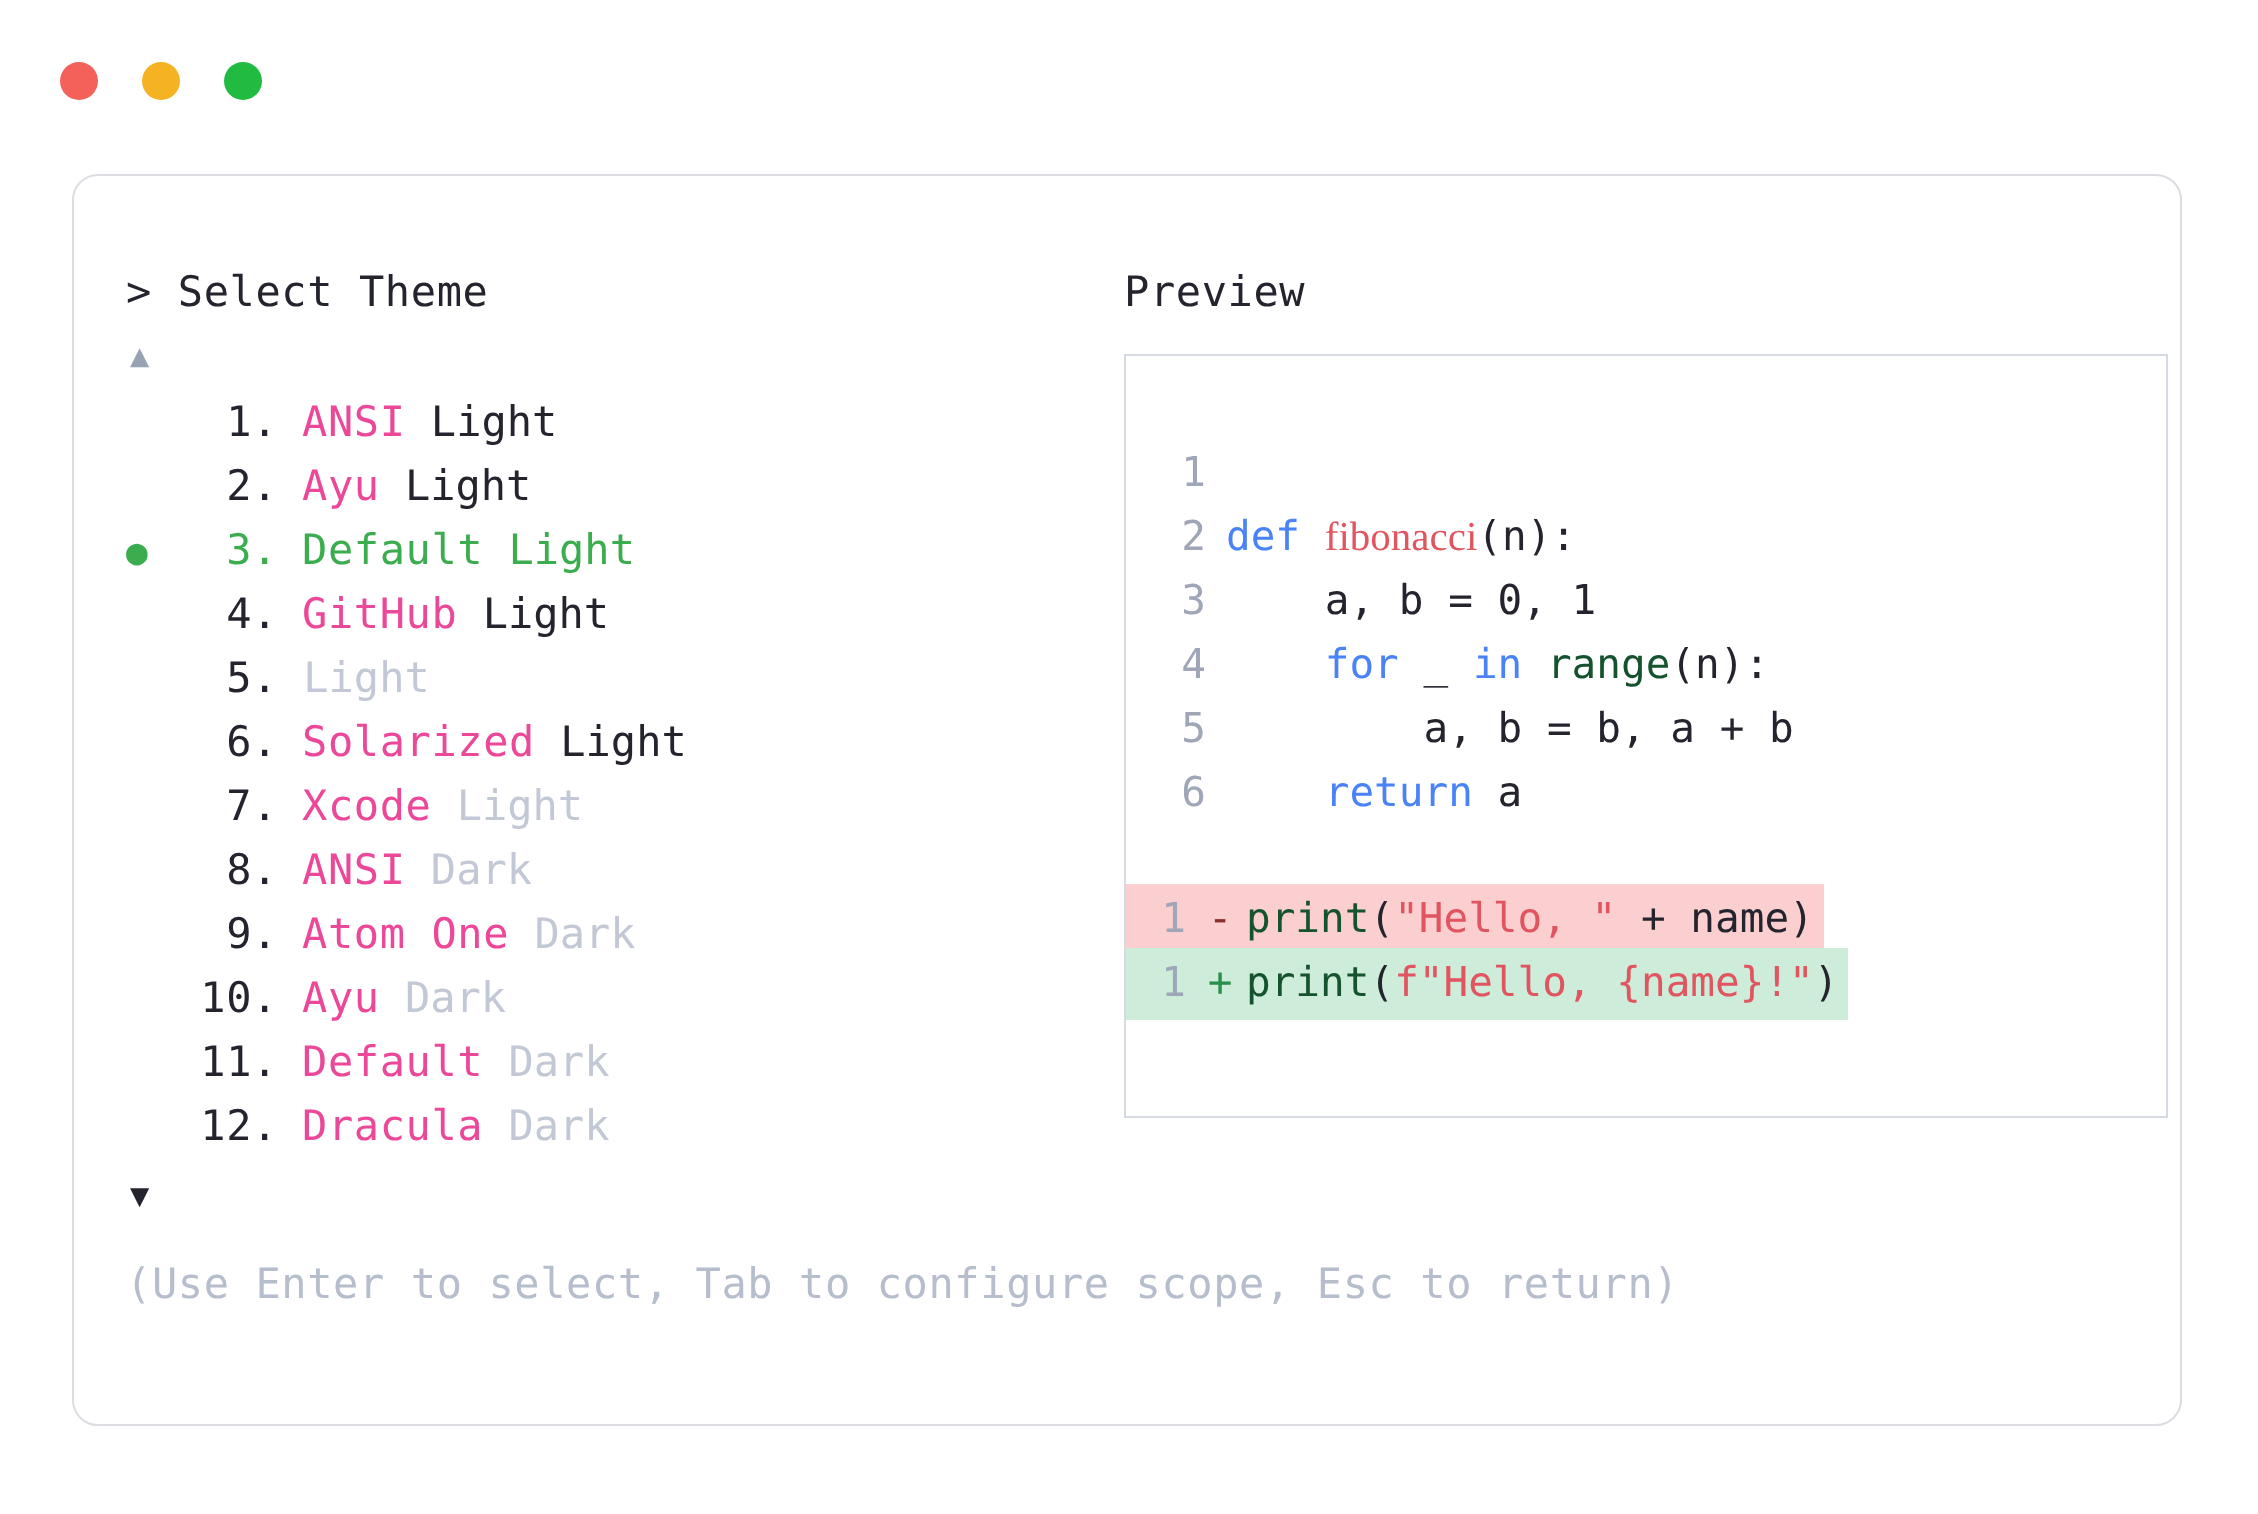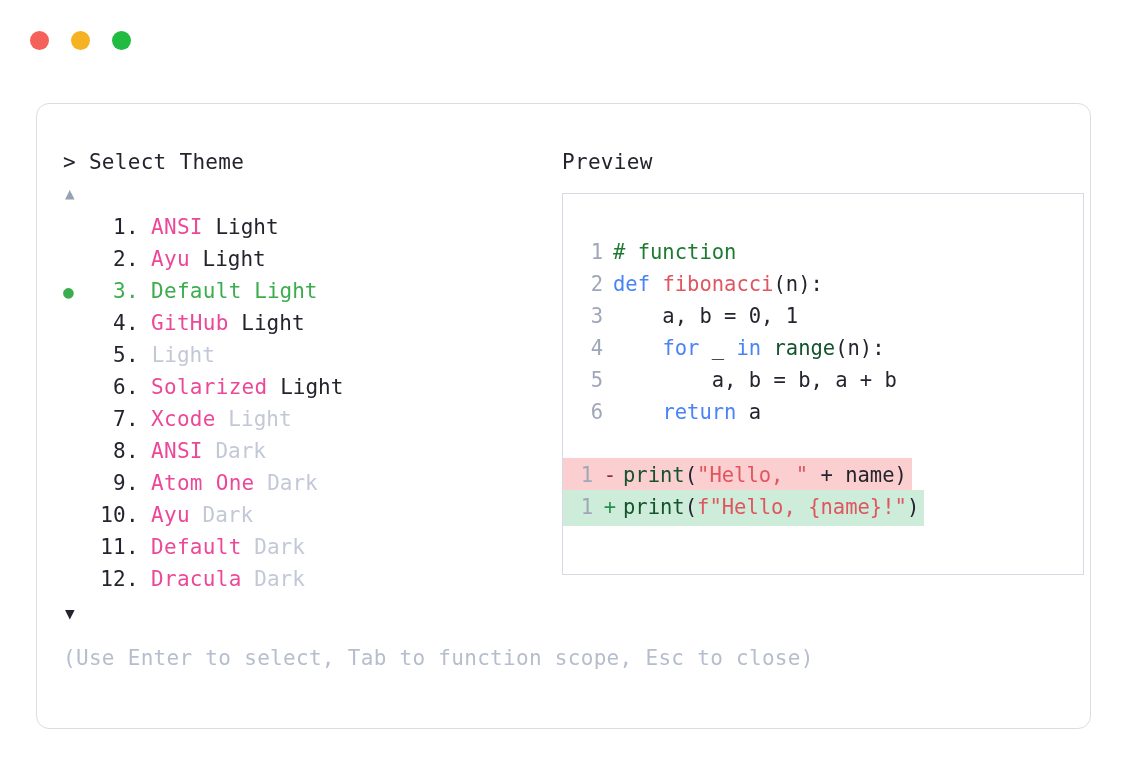--- a/index.html
+++ b/index.html
@@ -44,21 +44,20 @@
   .card {
     position: absolute;
     left: 36px;
     top: 87px;
     width: 1055px;
     height: 626px;
     box-sizing: border-box;
     border: 1.5px solid #dcdde3;
     border-radius: 13px;
     background: #ffffff;
-    margin-top: 16px;
   }
 
   .card-inner {
     position: relative;
     width: 100%;
     height: 100%;
   }
 
   
   .left-pane {
@@ -176,21 +175,21 @@
     width: 26px;
     text-align: right;
     color: #9fa6b8;
     margin-right: 10px;
     margin-left: 14px;
   }
   .code-text { white-space: pre; color: #24242e; }
 
   .tok-comment { color: #1e7a32; }
   .tok-kw      { color: #4a83f7; }
-  .tok-fn      { color: #e0555f; }
+  .tok-fn      { color: #e0555f; font-family: Liberation Serif, serif; }
   .tok-plain   { color: #24242e; }
   .tok-str     { color: #e0555f; }
   .tok-builtin { color: #14532d; }
 
   .diff-gap { height: 30px; }
 
   .code-line.diff {
     height: 32px;
     align-items: baseline;
   }
@@ -239,27 +238,27 @@
             <div class="theme-row"><span class="bullet-cell"></span><span class="num-cell">7.</span><span class="name-cell">Xcode</span><span class="variant"> Light</span></div>
             <div class="theme-row"><span class="bullet-cell"></span><span class="num-cell">8.</span><span class="name-cell">ANSI</span><span class="variant"> Dark</span></div>
             <div class="theme-row"><span class="bullet-cell"></span><span class="num-cell">9.</span><span class="name-cell">Atom One</span><span class="variant"> Dark</span></div>
             <div class="theme-row"><span class="bullet-cell"></span><span class="num-cell">10.</span><span class="name-cell">Ayu</span><span class="variant"> Dark</span></div>
             <div class="theme-row"><span class="bullet-cell"></span><span class="num-cell">11.</span><span class="name-cell">Default</span><span class="variant"> Dark</span></div>
             <div class="theme-row"><span class="bullet-cell"></span><span class="num-cell">12.</span><span class="name-cell">Dracula</span><span class="variant"> Dark</span></div>
           </div>
         <div class="scroll-arrow down">▼</div>
       </div>
 
-      <div class="hint">(Use Enter to select, Tab to function scope, Esc to close)</div>
+      <div class="hint">(Use Enter to select, Tab to configure scope, Esc to return)</div>
 
       <div class="right-pane">
         <div class="preview-label">Preview</div>
         <div class="code-box">
           <div class="code-lines" id="code-lines">
-              <div class="code-line"><span class="ln">1</span><span class="code-text"><span class="tok-comment"># function</span></span></div>
+              <div class="code-line"><span class="ln">1</span></div>
               <div class="code-line"><span class="ln">2</span><span class="code-text"><span class="tok-kw">def </span><span class="tok-fn">fibonacci</span><span class="tok-plain">(n):</span></span></div>
               <div class="code-line"><span class="ln">3</span><span class="code-text"><span class="tok-plain">    a, b = 0, 1</span></span></div>
               <div class="code-line"><span class="ln">4</span><span class="code-text"><span class="tok-plain">    </span><span class="tok-kw">for </span><span class="tok-plain">_ </span><span class="tok-kw">in </span><span class="tok-builtin">range</span><span class="tok-plain">(n):</span></span></div>
               <div class="code-line"><span class="ln">5</span><span class="code-text"><span class="tok-plain">        a, b = b, a + b</span></span></div>
               <div class="code-line"><span class="ln">6</span><span class="code-text"><span class="tok-plain">    </span><span class="tok-kw">return </span><span class="tok-plain">a</span></span></div>
             </div>
           <div class="diff-gap"></div>
           <div class="code-lines" id="diff-lines">
               <div class="code-line diff"><span class="diff-wrap del" style="background: rgb(251, 207, 207);"><span class="ln">1</span><span class="diff-mark">-</span><span class="code-text"><span class="tok-builtin">print</span><span class="tok-plain">(</span><span class="tok-str">"Hello, "</span><span class="tok-plain"> + name)</span></span></span></div>
               <div class="code-line diff"><span class="diff-wrap add" style="background: rgb(205, 236, 217);"><span class="ln">1</span><span class="diff-mark">+</span><span class="code-text"><span class="tok-builtin">print</span><span class="tok-plain">(</span><span class="tok-str">f"Hello, {name}!"</span><span class="tok-plain">)</span></span></span></div>

